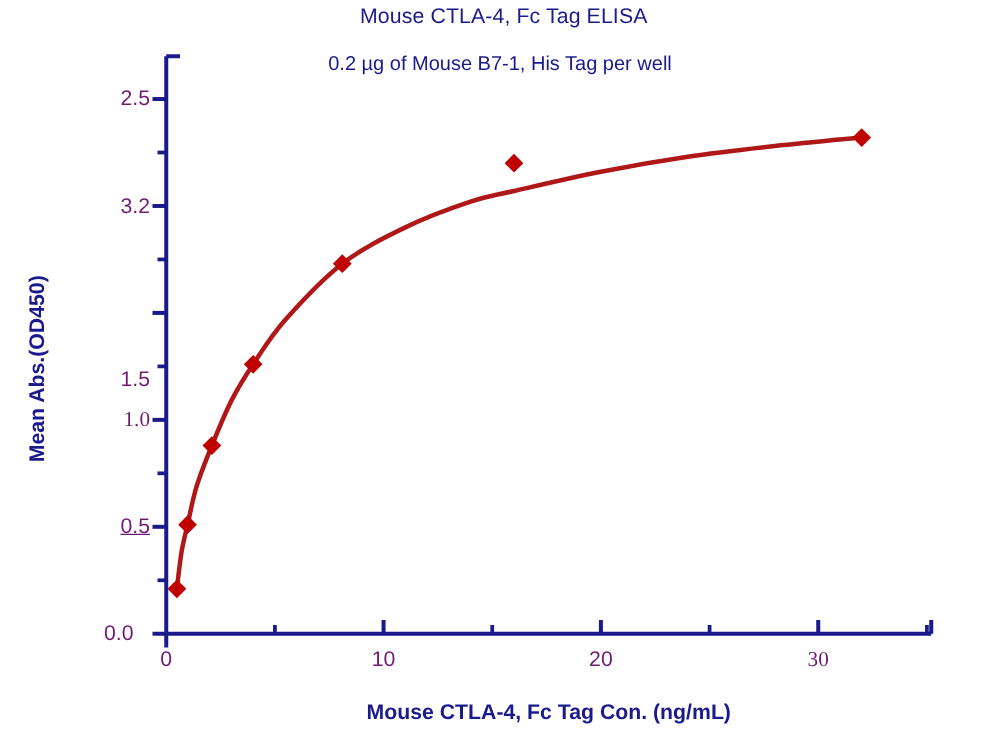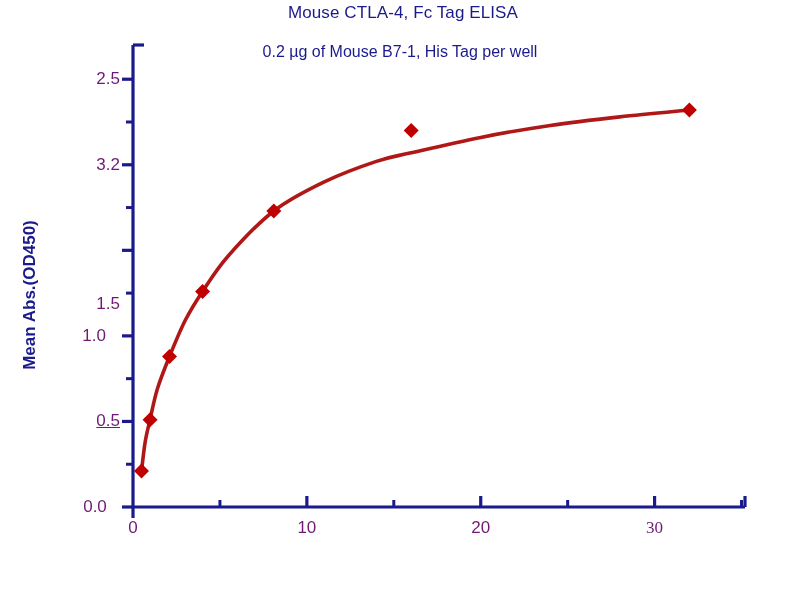--- a/index.html
+++ b/index.html
@@ -81,20 +81,21 @@
 </style>
 </head>
 <body>
 
 <div id="stage">
 
   <div id="chart-title">Mouse CTLA-4, Fc Tag ELISA</div>
   <div id="chart-subtitle">0.2 µg of Mouse B7-1, His Tag per well</div>
 
   <div id="y-axis-label">Mean Abs.(OD450)</div>
+  <div id="x-axis-label">Mouse CTLA-4, Fc Tag Con. (ng/mL)</div>
 
   <svg id="plot-svg" width="800" height="600">
     <g id="axes-group">
         <line x1="133" y1="507" x2="745" y2="507" stroke="#1a1a8c" stroke-width="3.2"></line>
         <line x1="133" y1="507" x2="133" y2="45" stroke="#1a1a8c" stroke-width="3.2"></line>
         <line x1="745" y1="507" x2="745" y2="496" stroke="#1a1a8c" stroke-width="3.2"></line>
         <line x1="133" y1="45" x2="144" y2="45" stroke="#1a1a8c" stroke-width="3.2"></line>
       </g>
     <g id="ticks-group">
         <line x1="133" y1="507" x2="122" y2="507" stroke="#1a1a8c" stroke-width="3.2"></line>
@@ -127,21 +128,21 @@
         <polygon points="202.55,283.90 210.05,291.40 202.55,298.90 195.05,291.40" fill="#c00000"></polygon>
         <polygon points="273.83,203.48 281.33,210.98 273.83,218.48 266.33,210.98" fill="#c00000"></polygon>
         <polygon points="411.18,123.06 418.68,130.56 411.18,138.06 403.68,130.56" fill="#c00000"></polygon>
         <polygon points="689.36,102.52 696.86,110.02 689.36,117.52 681.86,110.02" fill="#c00000"></polygon>
       </g>
   </svg>
 
   <div id="ytick-labels">
       <div class="tick-label ytick-label" style="left: 70px; width: 50px; top: 507px; text-align: center;">0.0</div>
       <div class="tick-label ytick-label" style="left: 70px; width: 50px; top: 421.444px; text-decoration: underline;">0.5</div>
-      <div class="tick-label ytick-label" style="left: 56px; width: 50px; top: 335.889px;">1.0</div>
+      <div class="tick-label ytick-label" style="left: 70px; width: 50px; top: 335.889px; font-family: Liberation Serif, serif;">1.0</div>
       <div class="tick-label ytick-label" style="left: 70px; width: 50px; top: 262px; margin-top: 42px;">1.5</div>
       <div class="tick-label ytick-label" style="left: 70px; width: 50px; top: 164.778px;">3.2</div>
       <div class="tick-label ytick-label" style="left: 70px; width: 50px; top: 79.2222px;">2.5</div>
     </div>
   <div id="xtick-labels">
       <div class="tick-label xtick-label" style="left: 133px; top: 518px;">0</div>
       <div class="tick-label xtick-label" style="left: 306.864px; top: 518px;">10</div>
       <div class="tick-label xtick-label" style="left: 480.727px; top: 518px;">20</div>
       <div class="tick-label xtick-label" style="left: 654.591px; top: 518px; font-family: Liberation Serif, serif;">30</div>
     </div>

